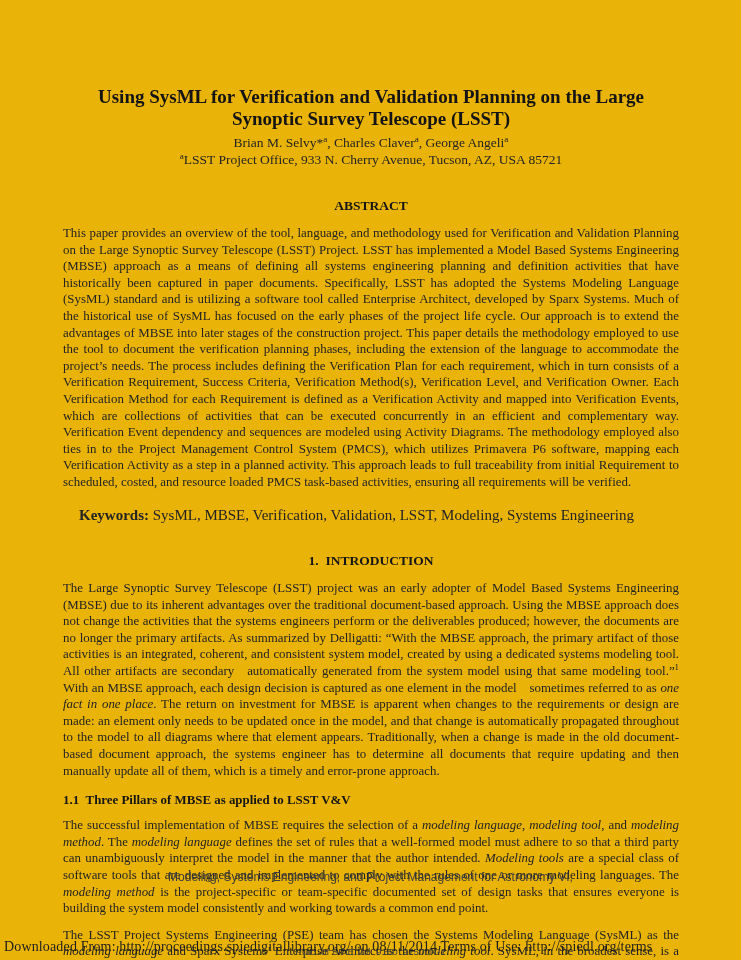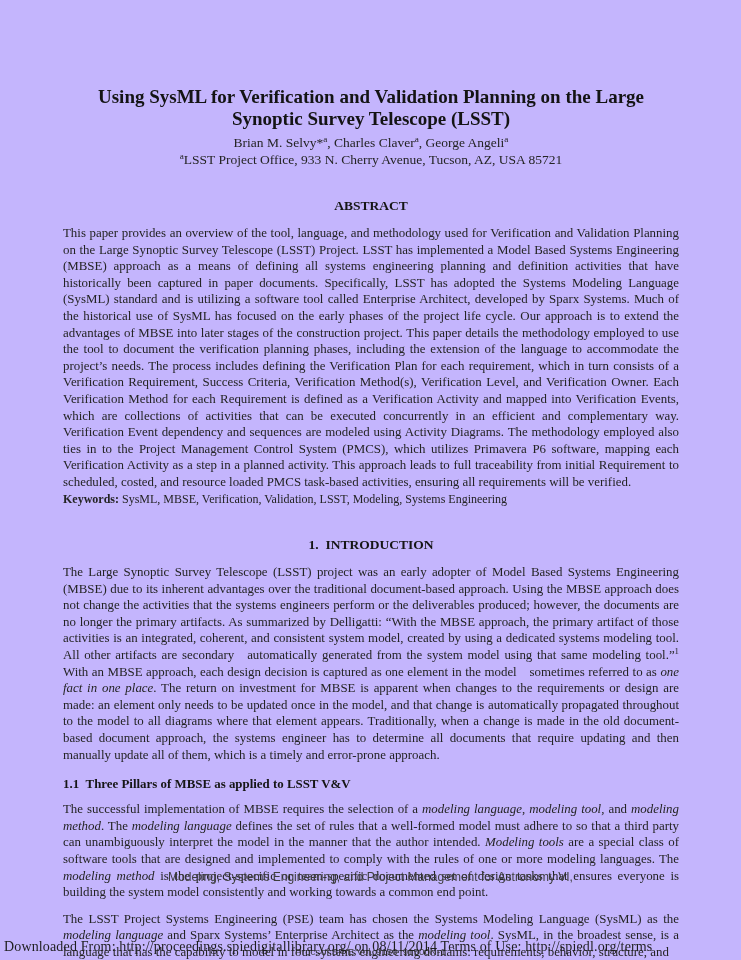--- a/index.html
+++ b/index.html
@@ -1,20 +1,20 @@
 <!DOCTYPE html>
 <html><head>
 <meta charset="utf-8">
 <title>Scanned Paper Page</title>
 <style>
   html, body { margin:0; padding:0; background:#ffffff; }
   .page {
     position:relative;
     width:741px; height:960px;
-    background:#c4b5fd;
+    background:#eab308;
     font-family:"Liberation Serif", serif;
     color:#242424;
     overflow:hidden;
   }
   .content {
     position:absolute;
     left:63px; top:86px;
     width:616px;
   }
   .title {
@@ -32,22 +32,22 @@
     text-align:center; font-weight:bold;
     font-size:13.5px; color:#161616;
     margin:30px 0 11px 0;
   }
   .para {
     font-size:12.9px; line-height:16.6px;
     text-align:justify; margin:0;
   }
   .para + .para { margin-top:10px; }
   .keywords-line {
-    font-size:12px; line-height:16.6px;
-    text-align:left; margin:0;
+    font-size:15px; line-height:16.6px;
+    text-align:left; margin:16px;
   }
   .subheading {
     font-size:12.9px; font-weight:bold; color:#161616;
     text-align:left; margin:14px 0 9px 0;
   }
   sup { font-size:68%; line-height:0; vertical-align:super; }
   .credit-block {
     position:absolute; top:872px; left:0; right:0;
     text-align:center;
     font-family:"Liberation Sans", sans-serif;

